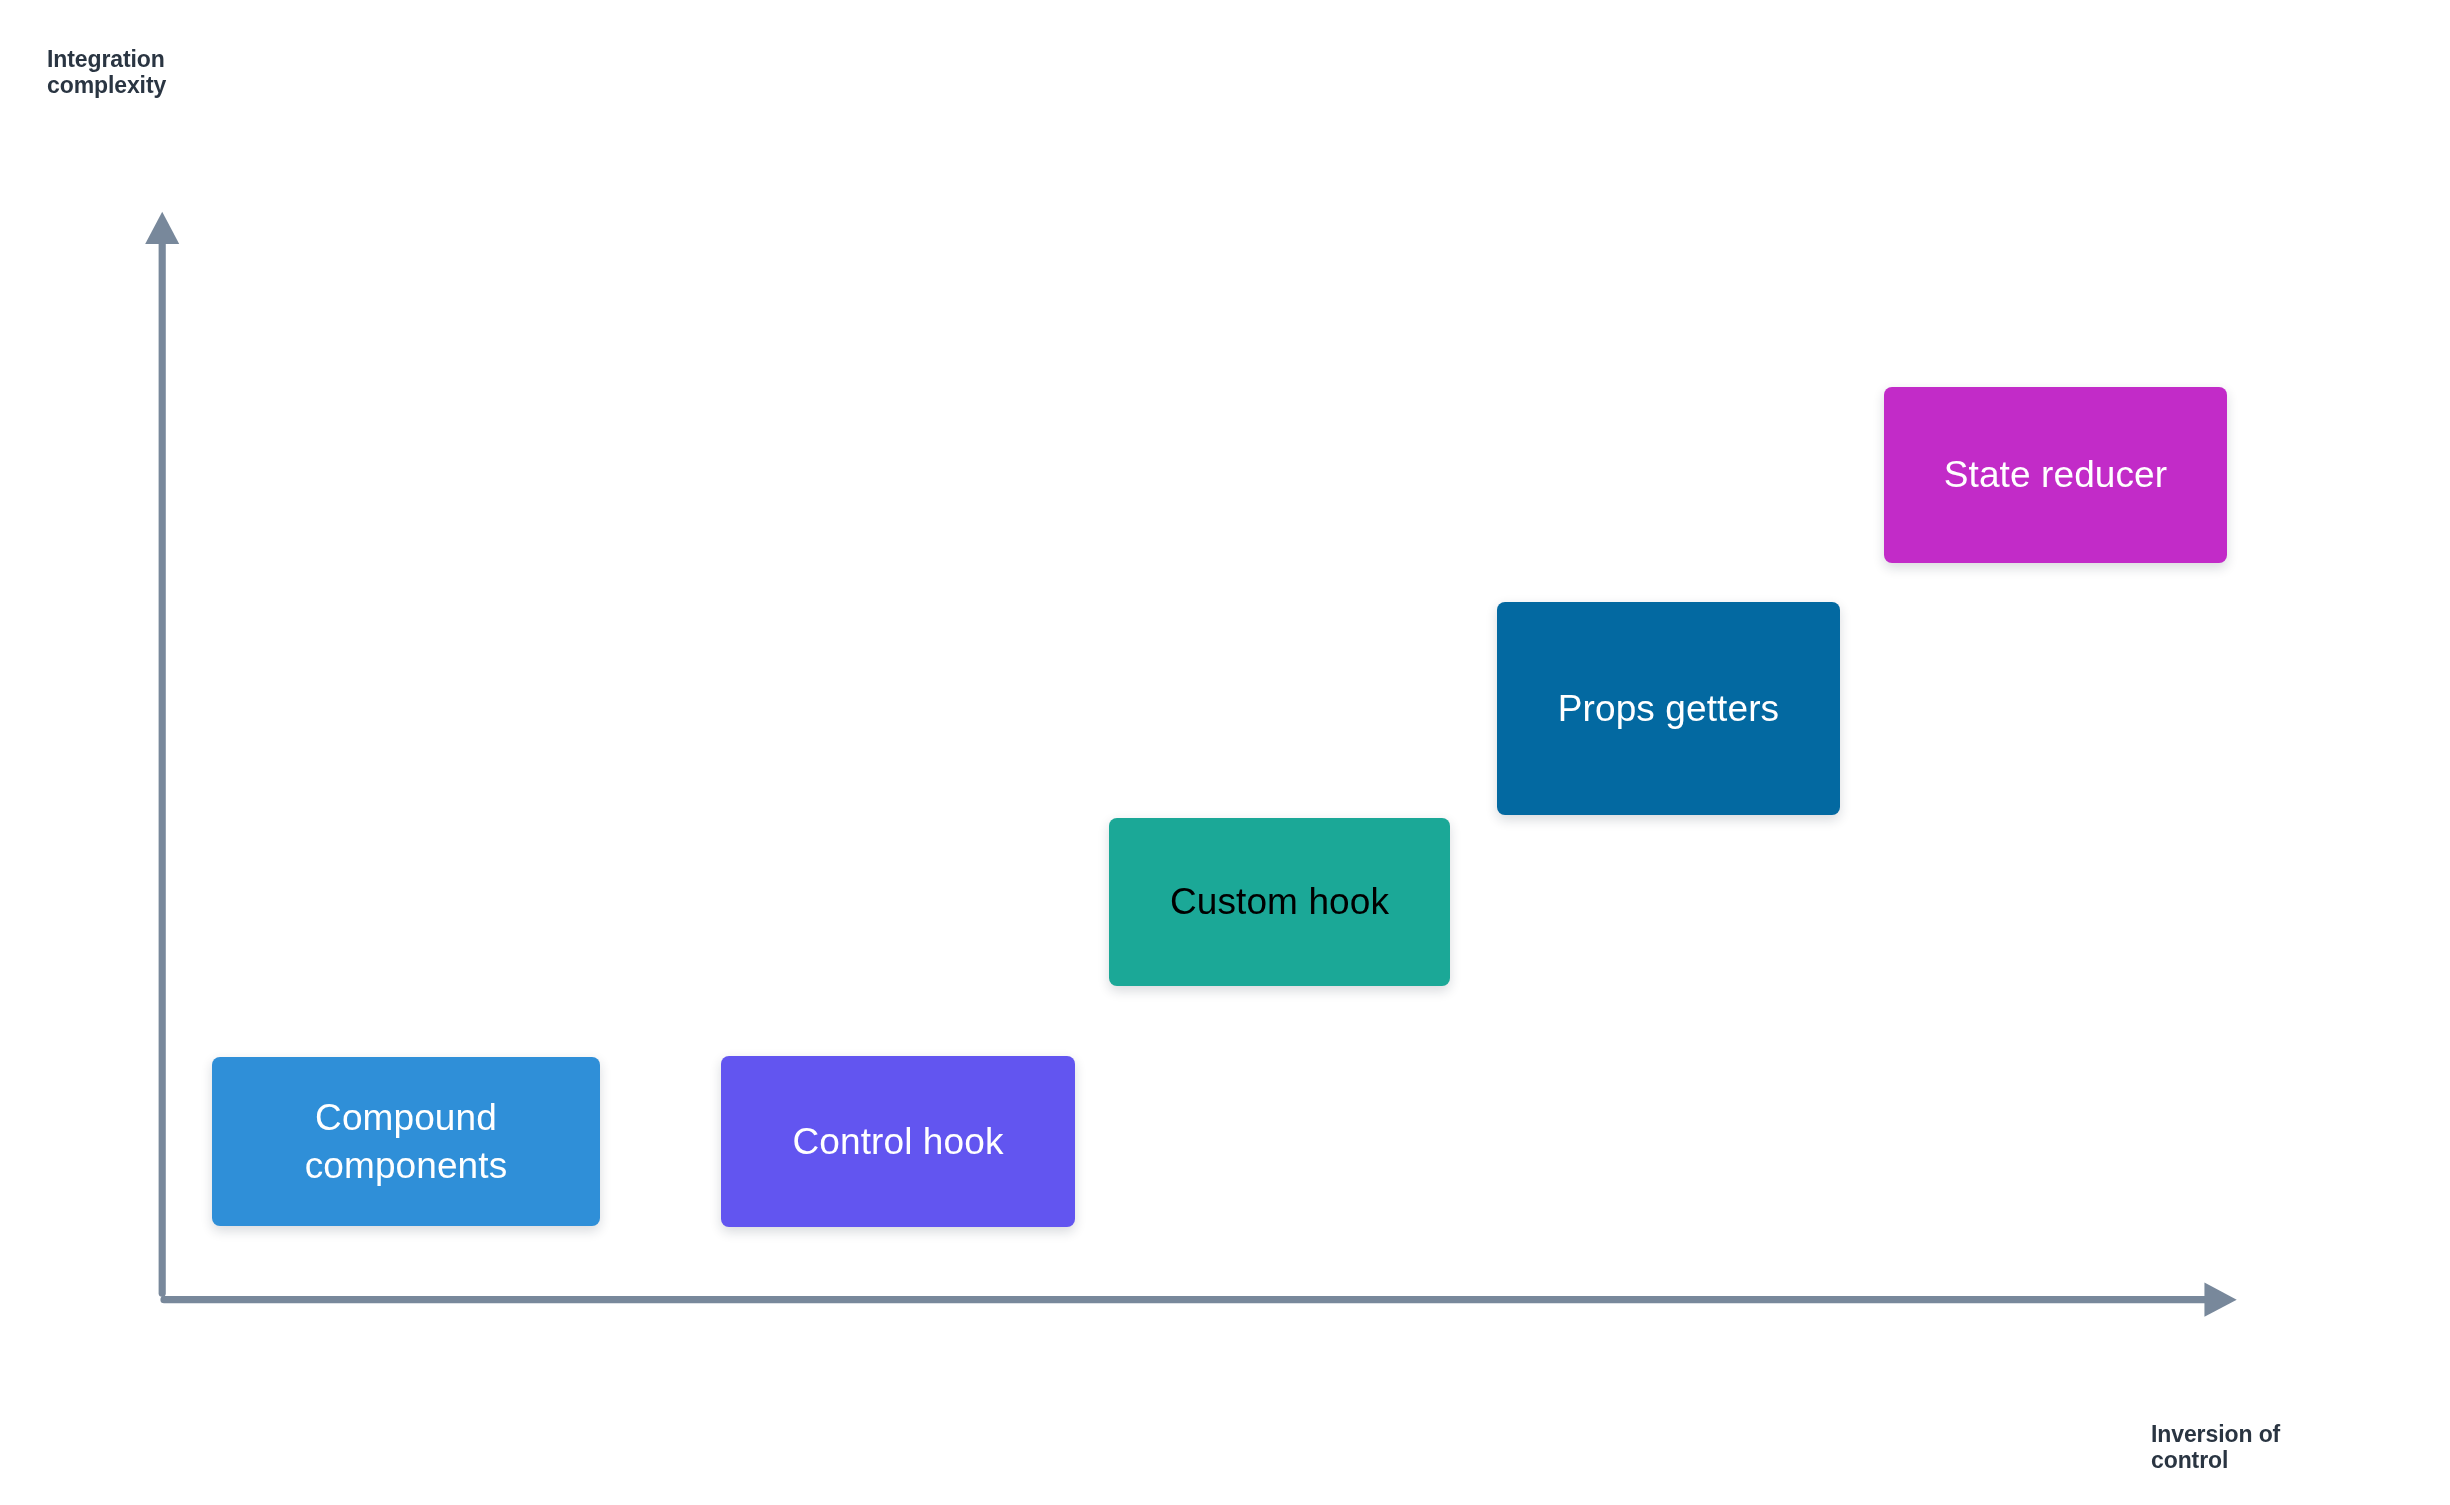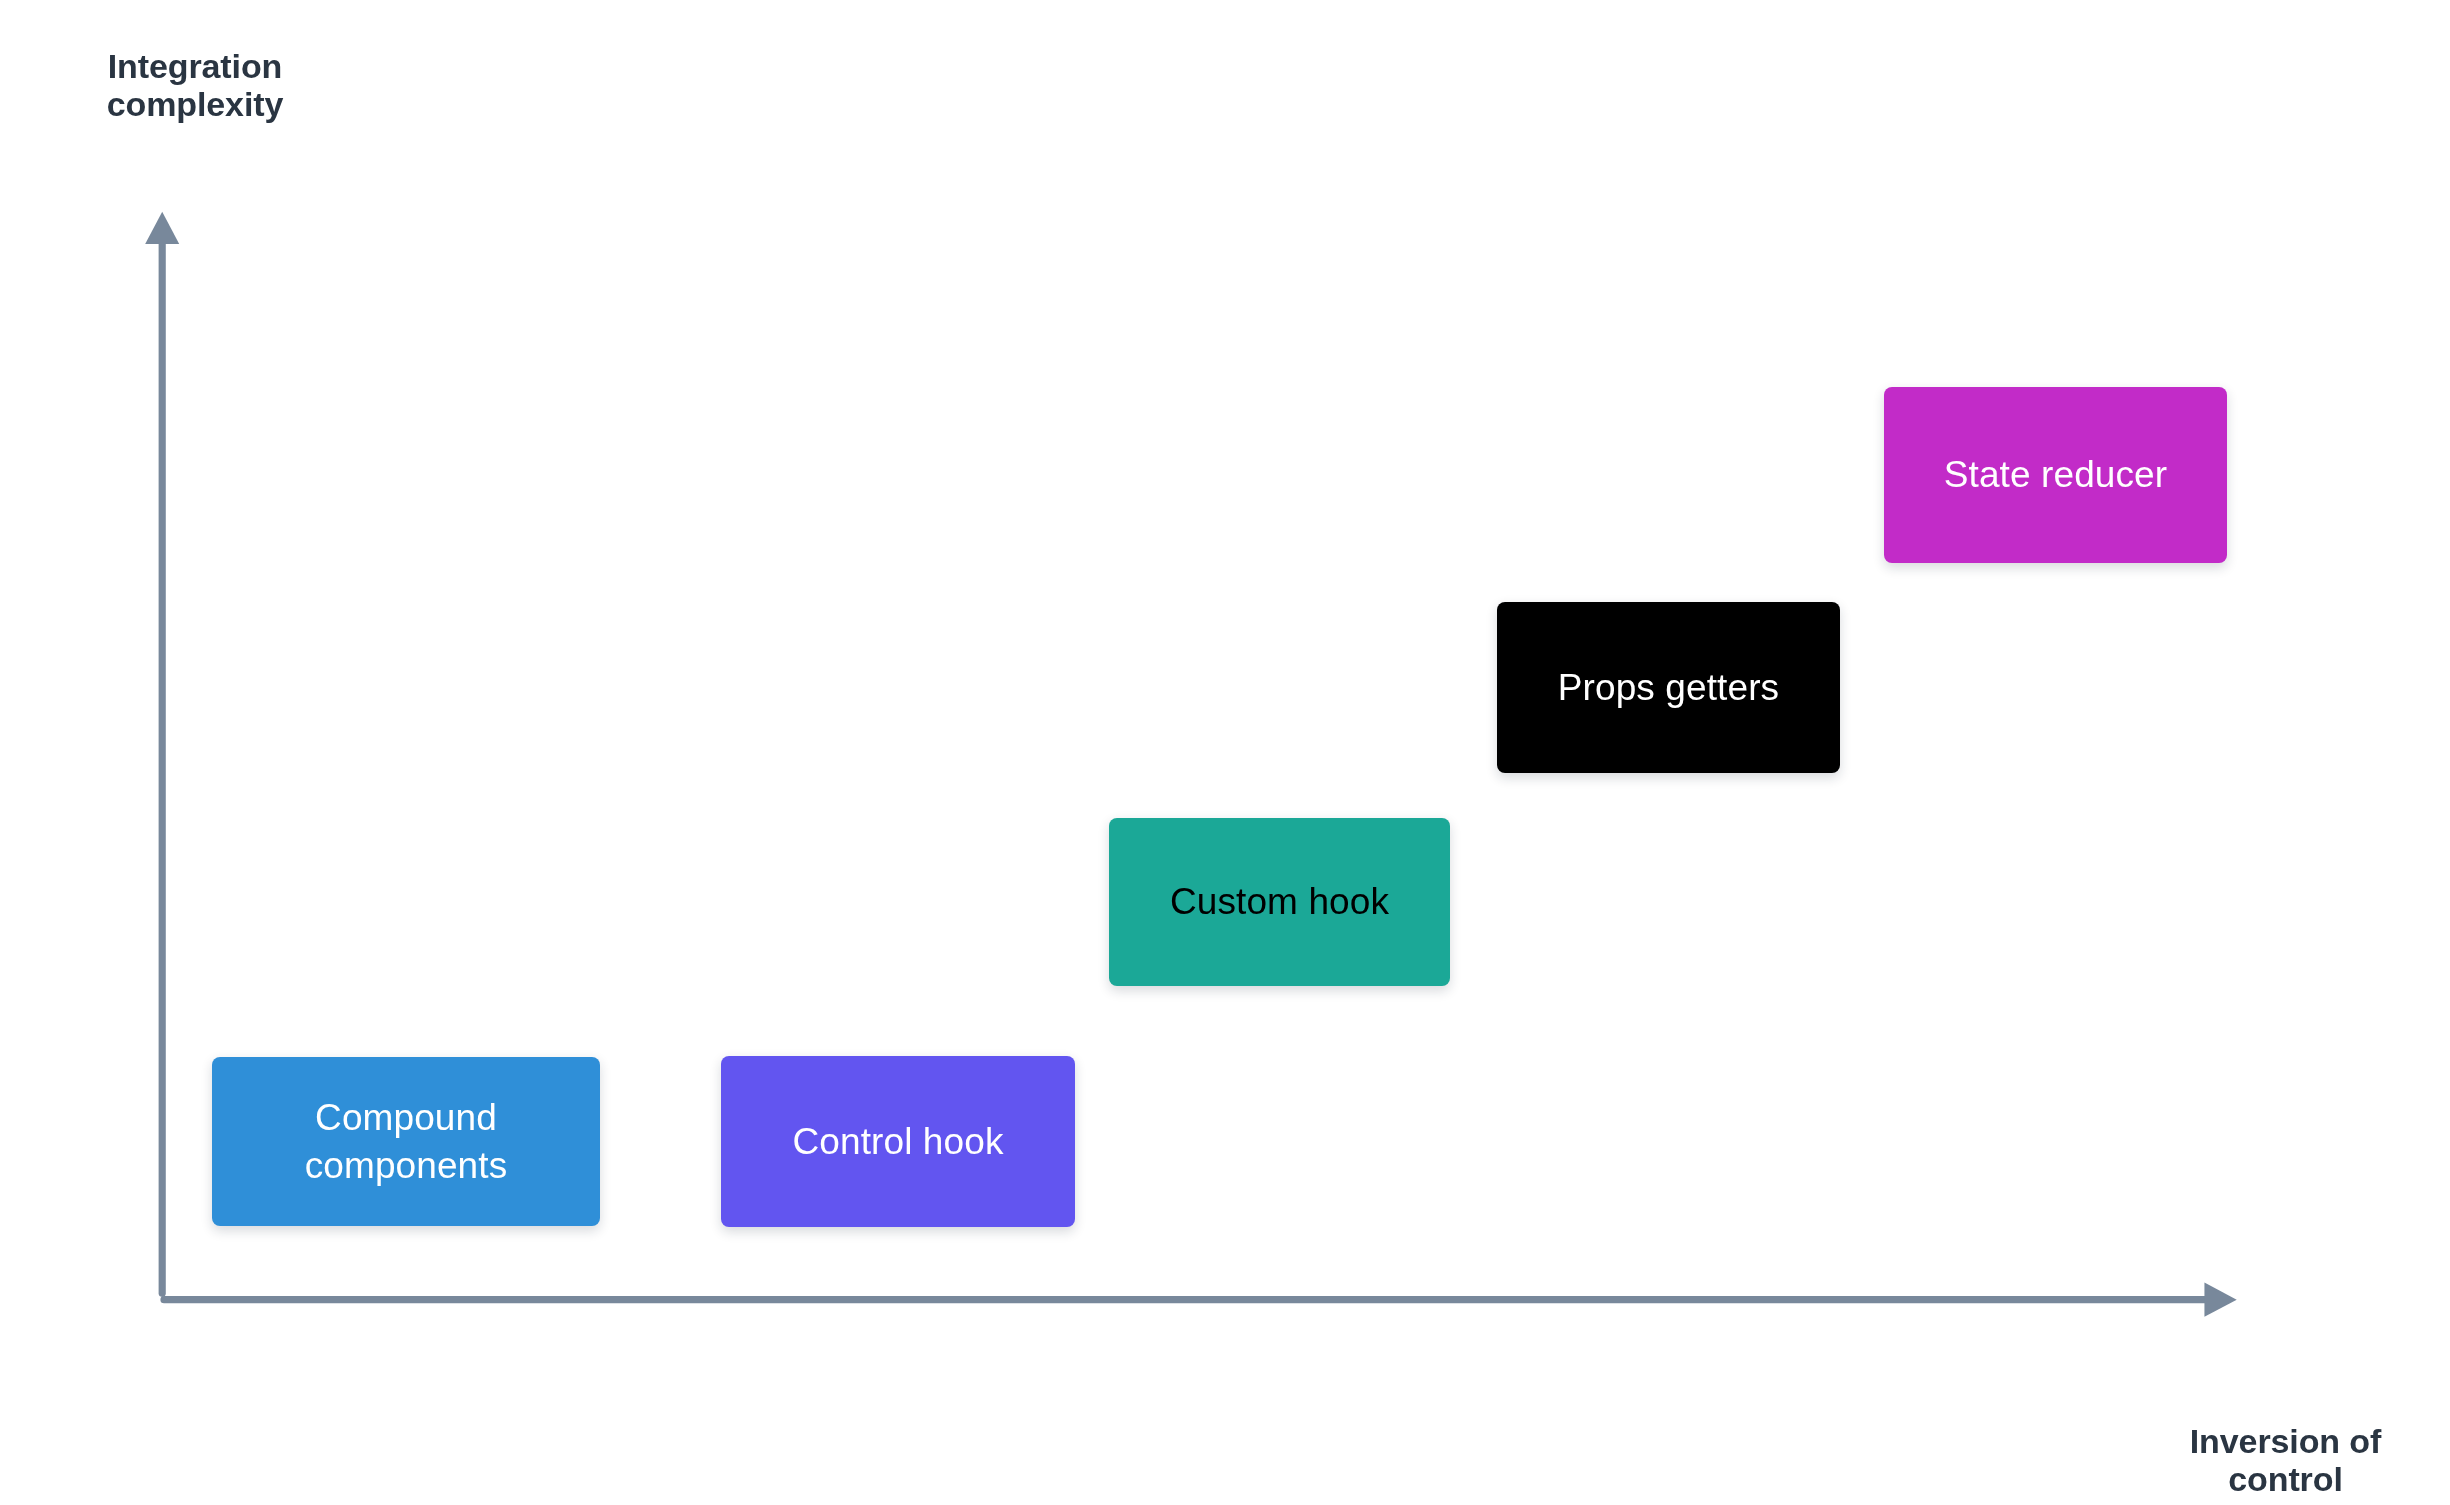--- a/index.html
+++ b/index.html
@@ -25,27 +25,26 @@
     left: 0;
     top: 0;
     width: 2450px;
     height: 1506px;
     pointer-events: none;
   }
 
   
   .axis-title {
     position: absolute;
-    font-size: 34px;
+    font-size: 23px;
     font-weight: 700;
     line-height: 1.12;
     color: #2a3542;
     letter-spacing: -0.1px;
     white-space: pre-line;
-    text-align: center;
   }
   #y-axis-title {
     left: 47px;
     top: 47px;
     width: 296px;
   }
   #x-axis-title {
     left: 2151px;
     top: 1422px;
     width: 269px;
@@ -100,21 +99,21 @@
   </div>
 
   <div class="step-box" style="left: 721px; top: 1056px; width: 354px; height: 171px; background: rgb(98, 85, 240);">
     <span class="step-label" style="color: rgb(255, 255, 255);">Control hook</span>
   </div>
 
   <div class="step-box" style="left: 1109px; top: 818px; width: 341px; height: 168px; background: rgb(27, 168, 151);">
     <span class="step-label" style="color: #000000;">Custom hook</span>
   </div>
 
-  <div class="step-box" style="left: 1497px; top: 602px; width: 343px; height: 171px; background: #000000;">
+  <div class="step-box" style="left: 1497px; top: 602px; width: 343px; height: 213px; background: #0369a1;">
     <span class="step-label" style="color: rgb(255, 255, 255);">Props getters</span>
   </div>
 
   <div class="step-box" style="left: 1884px; top: 387px; width: 343px; height: 176px; background: rgb(194, 43, 200); justify-content: center;">
     <span class="step-label" style="color: rgb(255, 255, 255);">State reducer</span>
   </div>
 
 </div>
 
 

